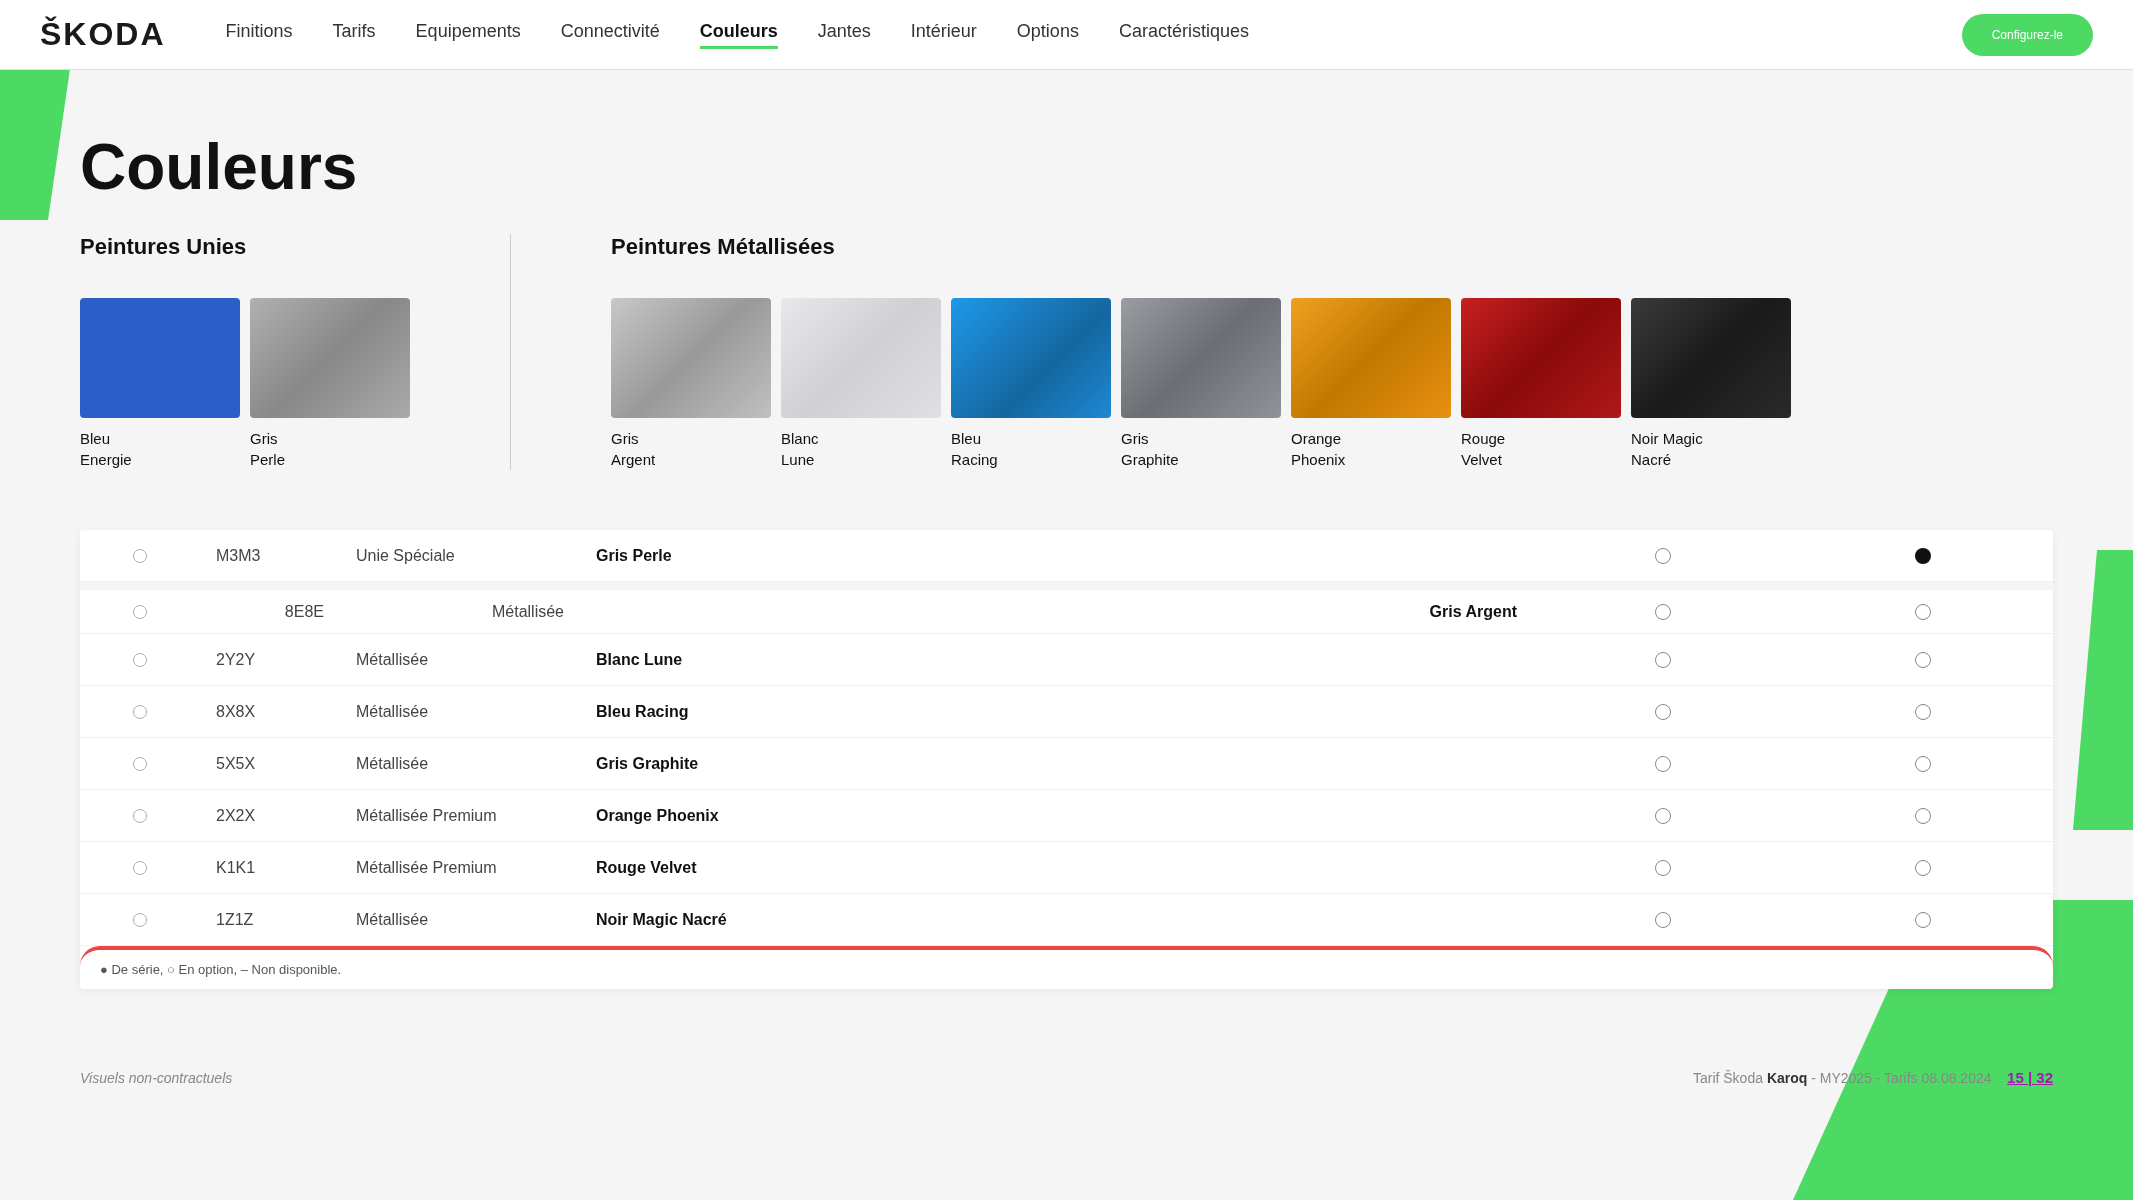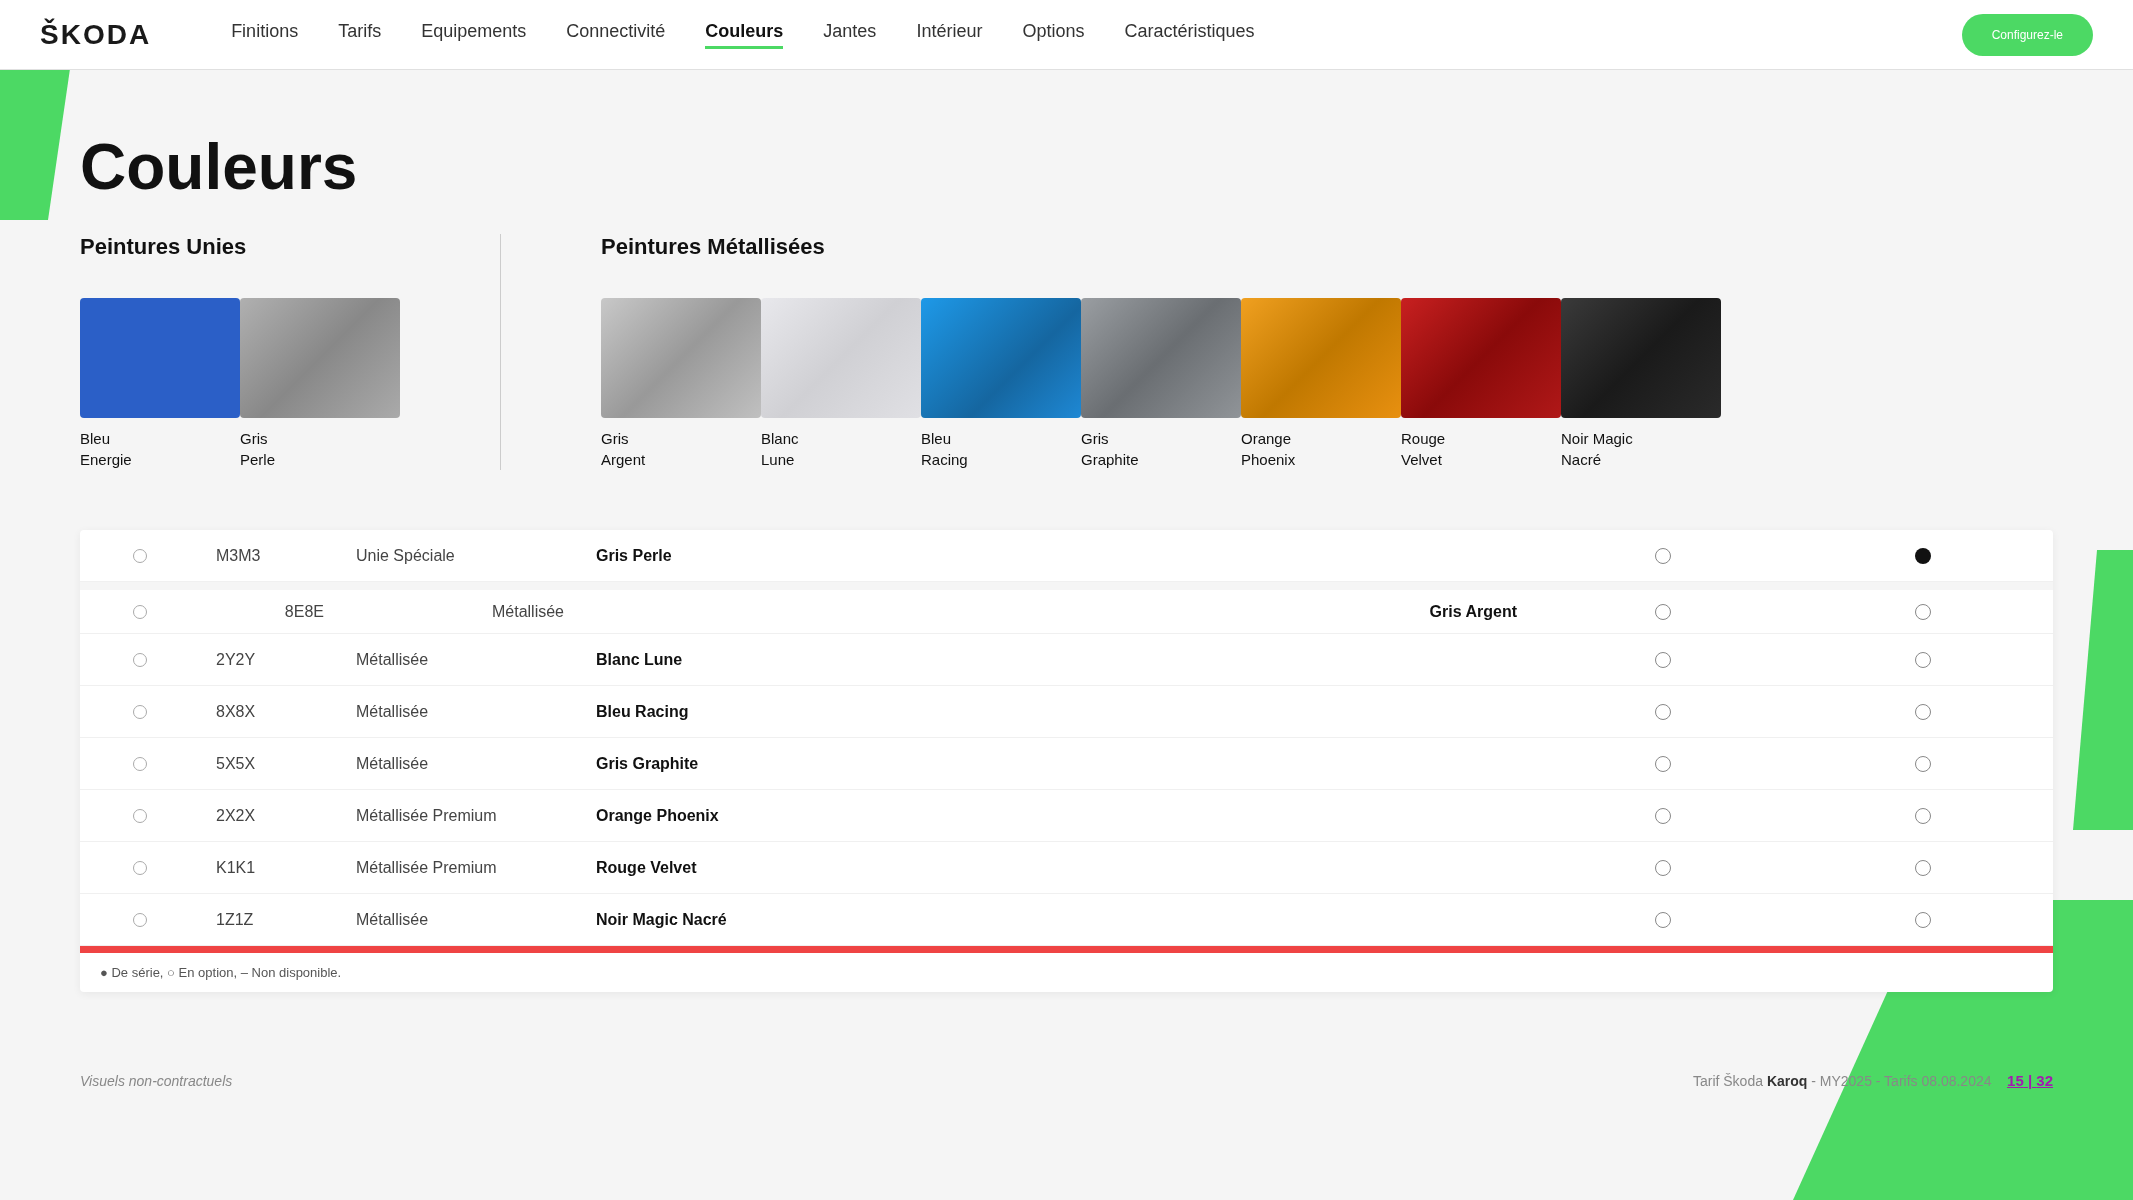--- a/index.html
+++ b/index.html
@@ -42,25 +42,25 @@
       background: #fff;
       display: flex;
       align-items: center;
       height: 70px;
       padding: 0 40px;
       position: relative;
       z-index: 10;
       border-bottom: 1px solid #e0e0e0;
     }
     .logo {
-      font-size: 28px;
+      font-size: 32px;
       font-weight: 900;
       letter-spacing: 2px;
       color: #1a1a1a;
-      margin-right: 80px;
+      margin-right: 60px;
     }
     .nav {
       display: flex;
       gap: 40px;
       flex: 1;
     }
     .nav-item {
       font-size: 18px;
       color: #333;
       cursor: pointer;
@@ -105,21 +105,21 @@
     }
     .swatch-group {}
     .swatch-group-title {
       font-size: 22px;
       font-weight: 700;
       margin-bottom: 20px;
       color: #111;
     }
     .swatch-row {
       display: flex;
-      gap: 0;
+      gap: 10px;
       margin-top: 38px;
     }
     .swatch-item {
       width: 160px;
       cursor: pointer;
     }
     .swatch-color {
       width: 160px;
       height: 120px;
       border-radius: 4px;
@@ -235,21 +235,22 @@
     }
     .dash-text {
       font-size: 18px;
       color: #666;
     }
 
     .table-footer {
       padding: 12px 20px;
       font-size: 13px;
       color: #555;
-      border-top: 7px solid #ef4444;
+      border-top: 4px solid #ef4444;
+      border-radius: 20px;
     }
 
     
     .page-footer {
       display: flex;
       justify-content: space-between;
       align-items: center;
       padding: 20px 80px;
       position: relative;
       z-index: 10;

